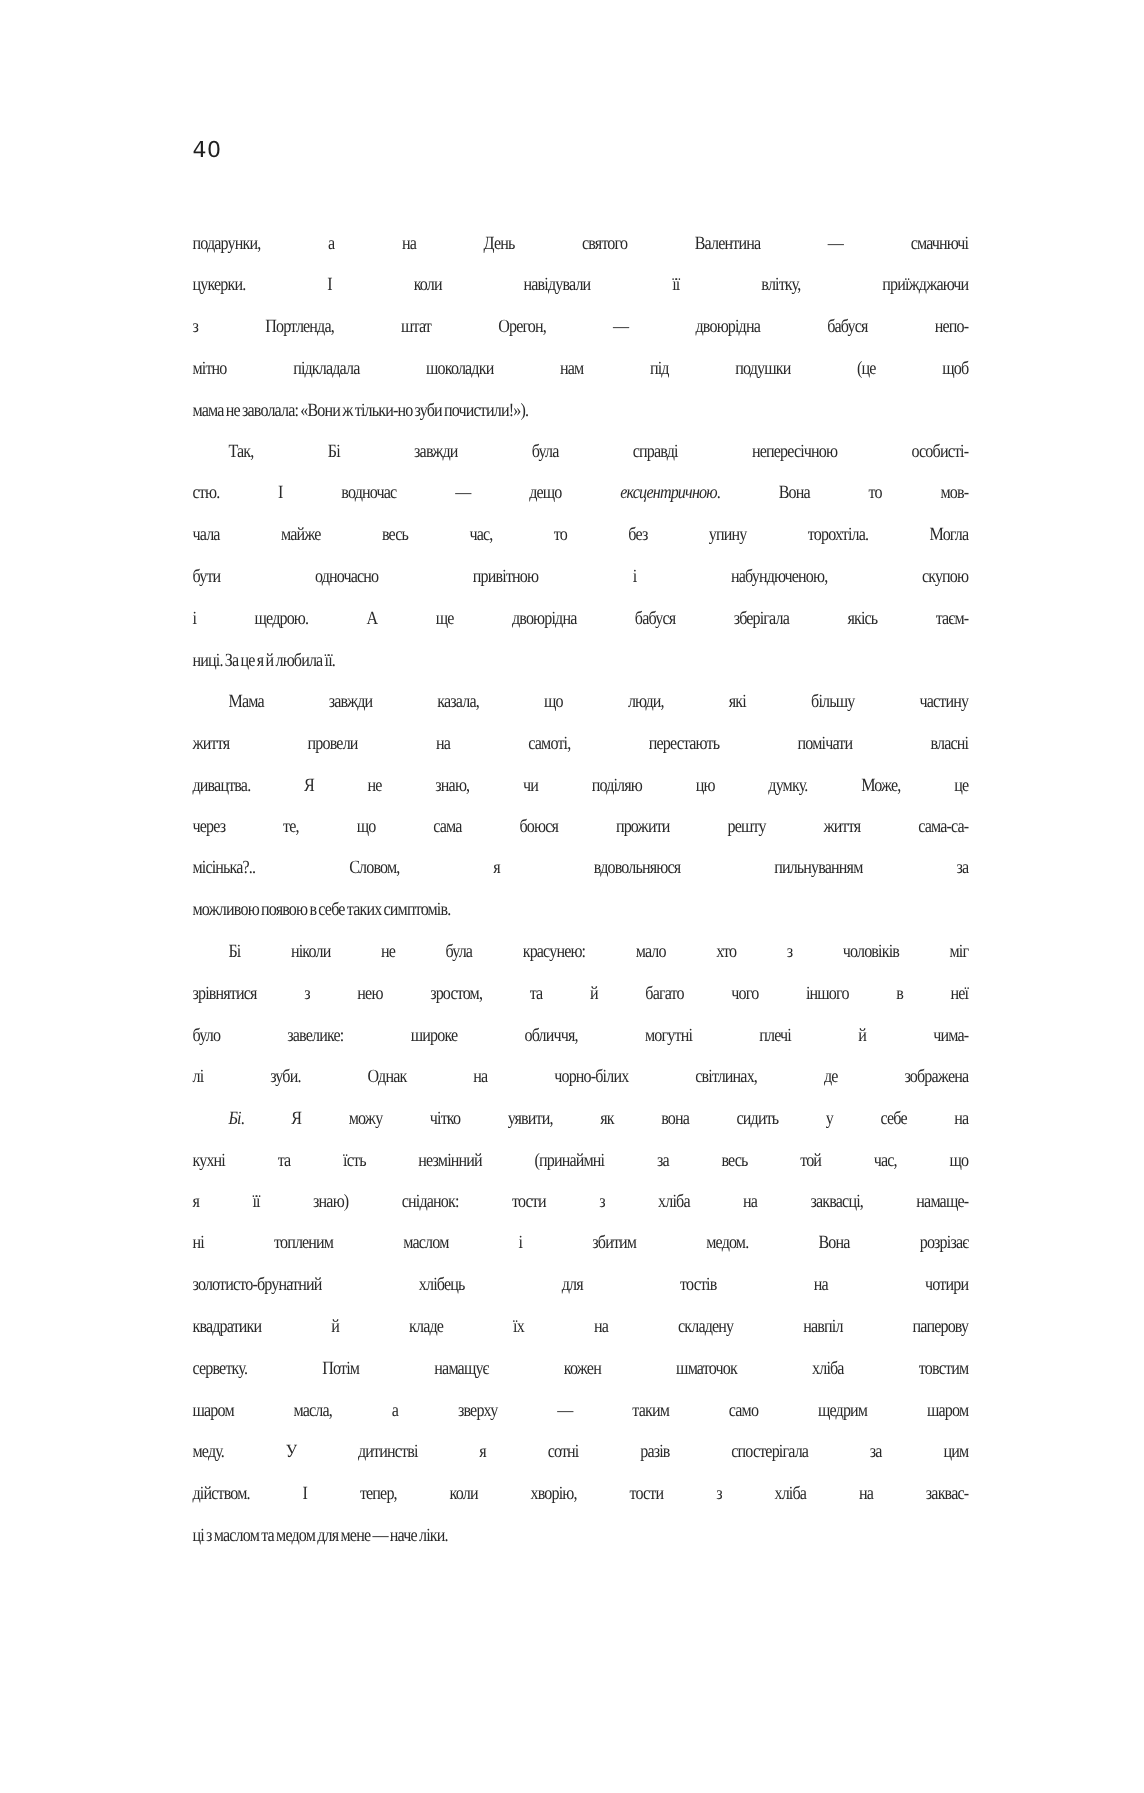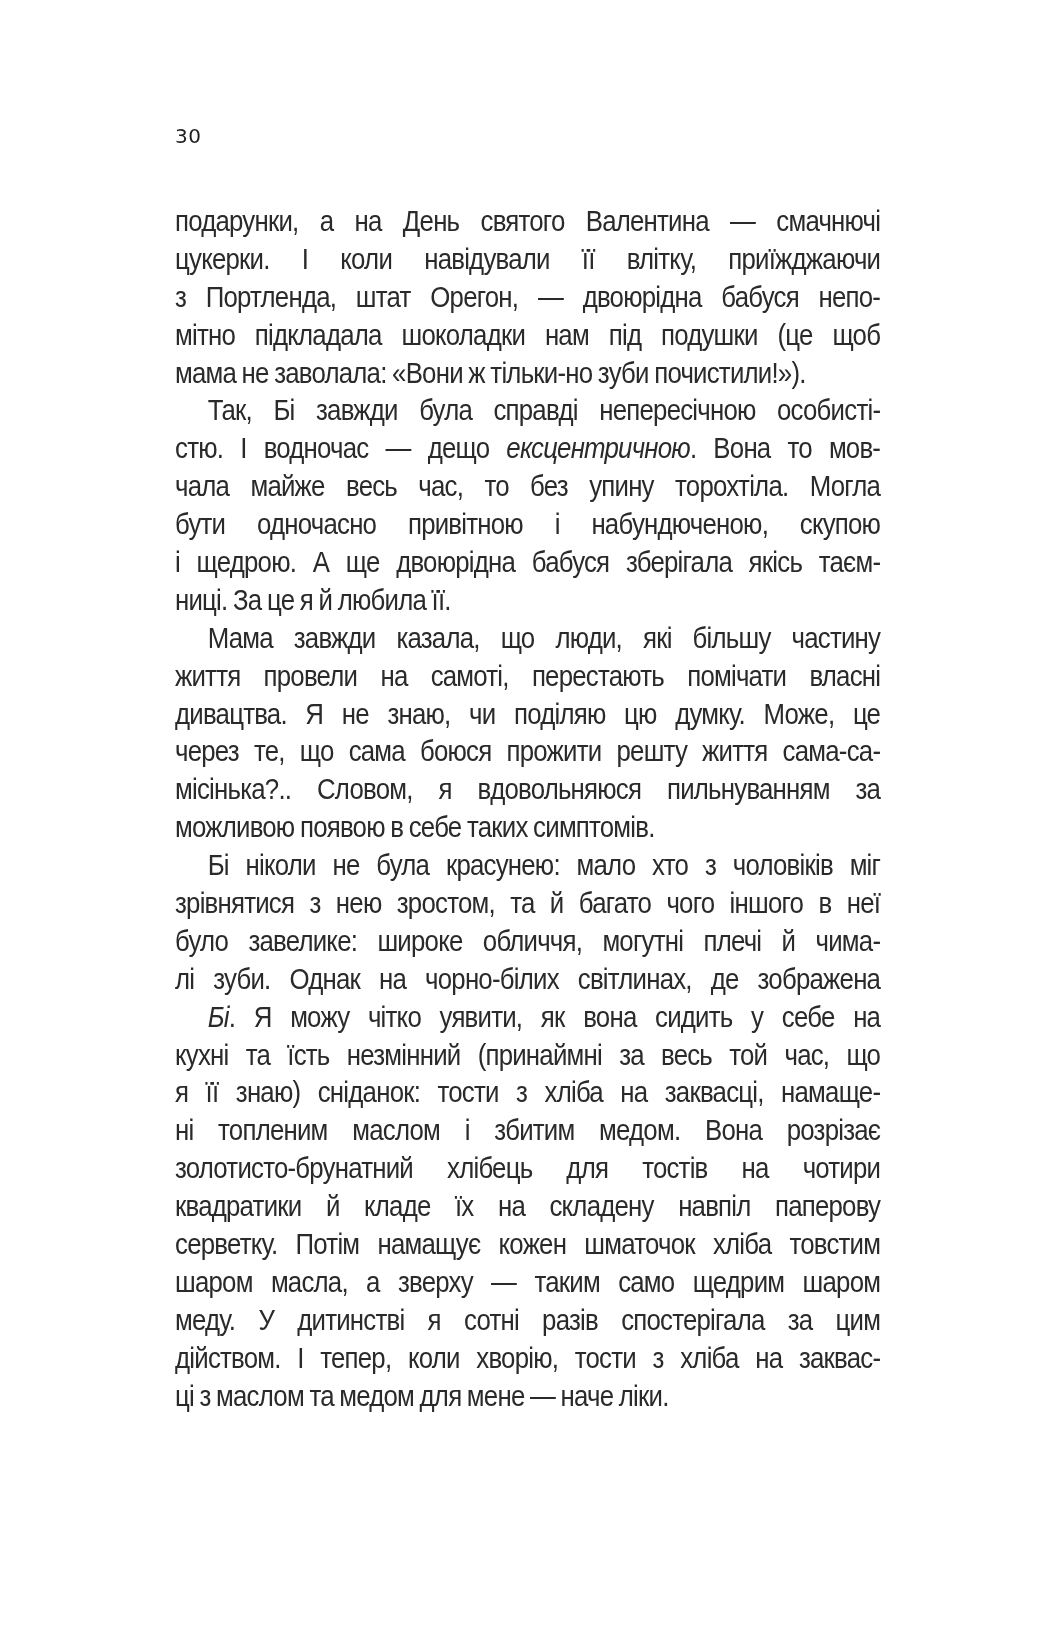--- a/index.html
+++ b/index.html
@@ -28,22 +28,22 @@
       font-size: 20px;
       font-weight: 500;
       color: #1f1f1f;
       letter-spacing: 0.5px;
     }
     .body-text {
       position: absolute;
       left: 175px;
       top: 202px;
       width: 705px;
-      font-family: Liberation Sans, sans-serif;
-      font-size: 30px;
+      font-family: Liberation Serif, serif;
+      font-size: 17px;
       color: #2a2a2a;
     }
     .line {
       height: 37.9px;
       line-height: 37.9px;
       white-space: nowrap;
       text-align: justify;
       text-align-last: justify;
       letter-spacing: -0.9px;
       word-spacing: -1px;
@@ -59,21 +59,21 @@
       width: 782px;
     }
     .em {
       font-style: italic;
     }
   </style>
 </head>
 <body>
 
 <div class="page">
-  <div class="page-number">30</div>
+  <div class="page-number">40</div>
   <div class="body-text" id="body-text">
       <div>
         <div class="line"><span>подарунки, а на День святого Валентина — смачнючі</span></div>
         <div class="line"><span>цукерки. І коли навідували її влітку, приїжджаючи</span></div>
         <div class="line"><span>з Портленда, штат Орегон, — двоюрідна бабуся непо-</span></div>
         <div class="line"><span>мітно підкладала шоколадки нам під подушки (це щоб</span></div>
         <div class="line last"><span>мама не заволала: «Вони ж тільки-но зуби почистили!»).</span></div>
       </div>
       <div>
         <div class="line indent"><span>Так, Бі завжди була справді непересічною особисті-</span></div>

